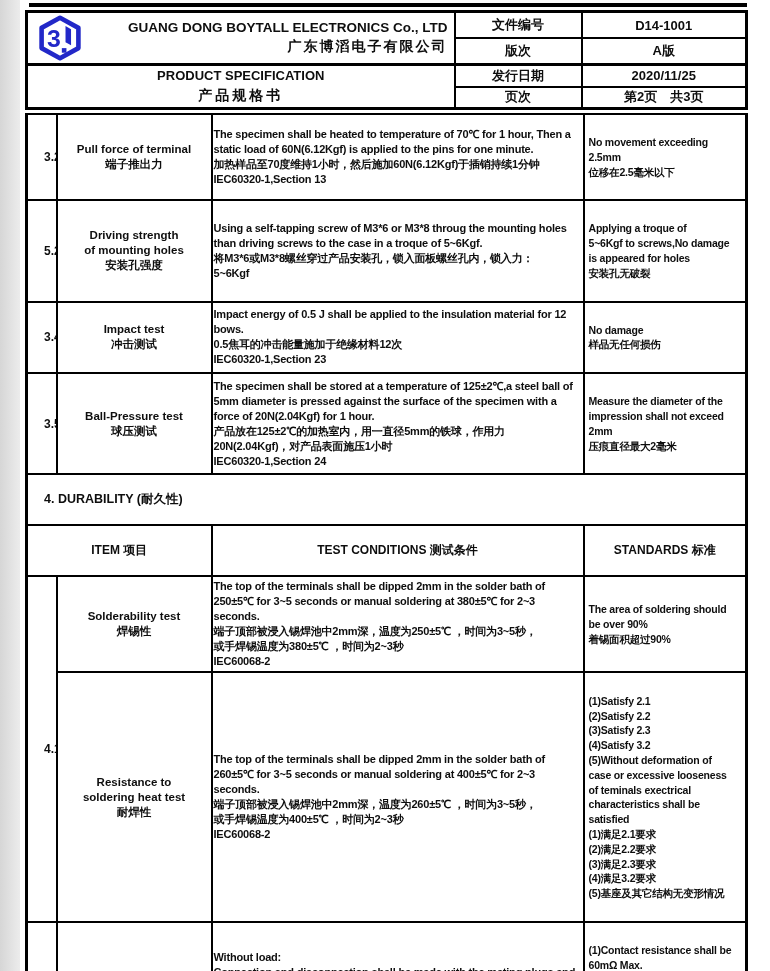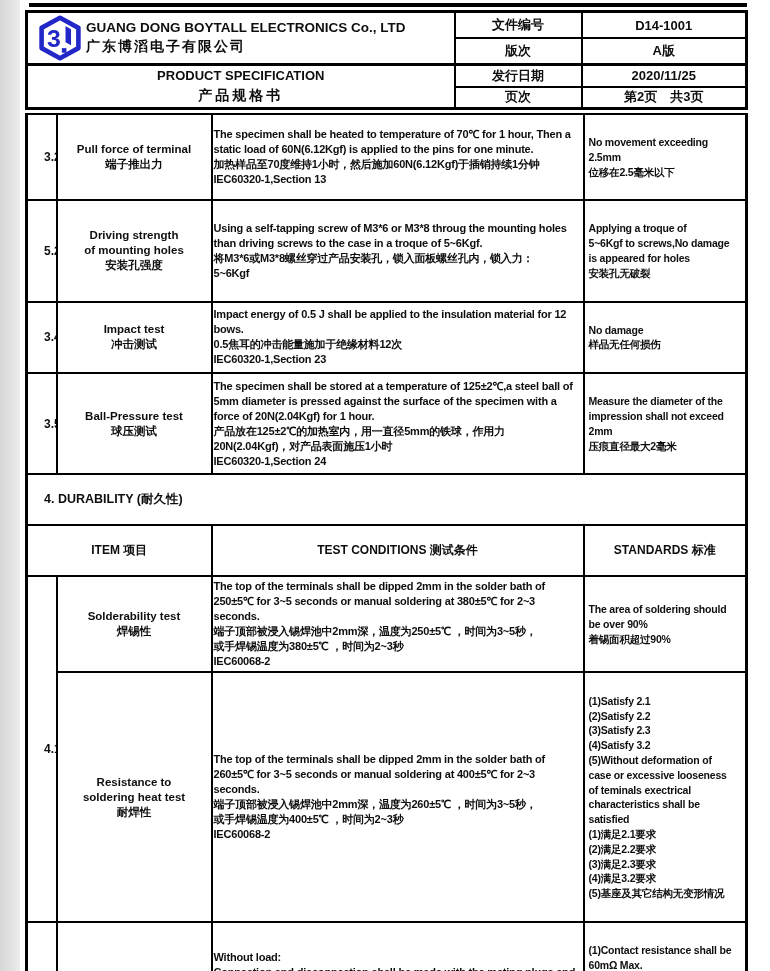--- a/index.html
+++ b/index.html
@@ -25,21 +25,21 @@
   .hdr-table {
     position:absolute; left:25px; top:10px; width:720px;
     border:3px solid #000;
   }
   .hdr-table td { border:2px solid #000; padding:0; vertical-align:middle; }
   .hdr-table tr { height:22px; }
   .hdr-table td.thick-top { border-top-width:3px; }
   .company-cell { text-align:center; }
   .company-flex { display:flex; align-items:center; padding:2px 6px; }
   .logo-box { flex:0 0 52px; display:flex; justify-content:center; }
-  .company-names { flex:1; text-align:left; }
+  .company-names { flex:1; text-align:right; }
   .company-en { font-size:13.5px; letter-spacing:0px; }
   .company-cn { font-size:14px; letter-spacing:2px; margin-top:3px; }
   .spec-cell { text-align:center; }
   .spec-en { font-size:13px; }
   .spec-cn { font-size:14px; letter-spacing:3px; margin-top:4px; }
   .fld-label { text-align:center; font-size:13px; }
   .fld-value { text-align:center; font-size:13px; }
 
   
   .main-table {

